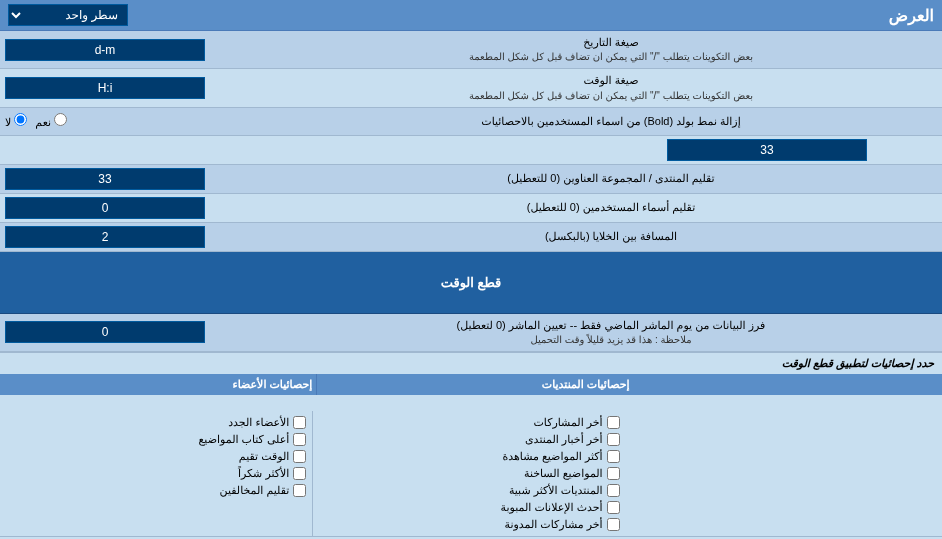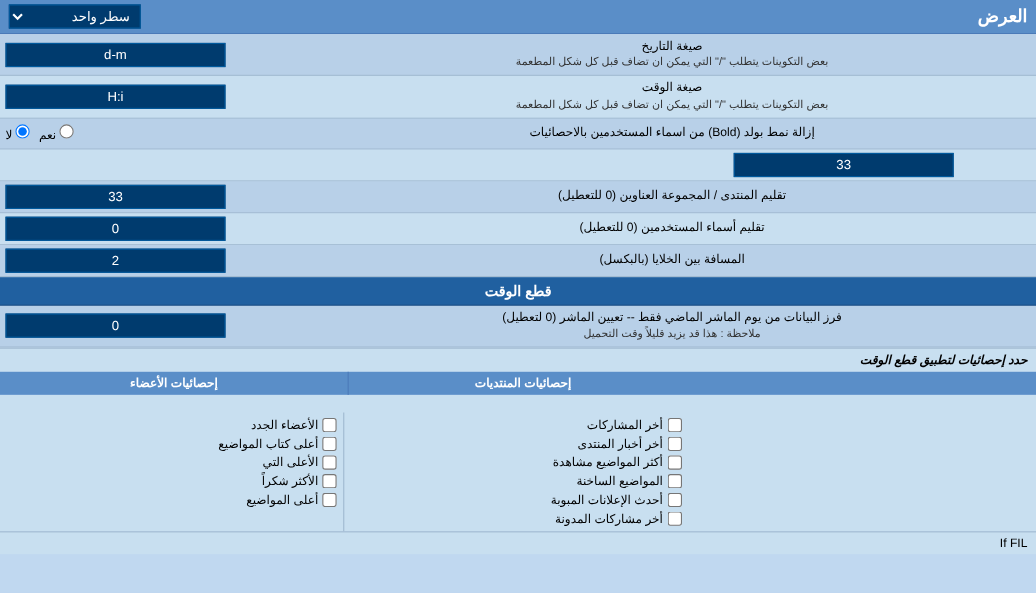--- a/index.html
+++ b/index.html
@@ -81,36 +81,35 @@
       justify-content: space-between;
       align-items: center;
       padding: 4px 8px;
       border-bottom: 1px solid #4a7ab8;
     }
     .section-row {
       background: #2060a0;
       display: flex;
       align-items: center;
       justify-content: center;
-      padding: 5px;
+      padding: 23px;
       border-bottom: 1px solid #1a4a80;
     }
     .checkboxes-section-container {
       width: 100%;
     }
     .checkboxes-header-row {
       display: flex;
       background: #5a8ec8;
     }
     .checkbox-col-header {
       flex: 1;
       color: #fff;
       font-size: 11px;
       font-weight: bold;
-      text-align: center;
       padding: 4px;
       border-left: 1px solid #4a7ab8;
     }
     .checkbox-col-header:last-child {
       border-left: none;
     }
     .checkboxes-body {
       display: flex;
     }
     .checkbox-column {
@@ -261,47 +260,51 @@
         <div class="cb-item">
           <input type="checkbox" style="">
           <span>أكثر المواضيع مشاهدة</span>
         </div>
         <div class="cb-item">
           <input type="checkbox" style="">
           <span>المواضيع الساخنة</span>
         </div>
         <div class="cb-item">
           <input type="checkbox" style="">
+          <span>المنتديات الأكثر شبية</span>
+        </div>
+        <div class="cb-item">
+          <input type="checkbox" style="">
           <span>أحدث الإعلانات المبوبة</span>
         </div>
         <div class="cb-item">
           <input type="checkbox" style="">
           <span>أخر مشاركات المدونة</span>
         </div>
       </div>
 
       <div class="checkbox-column">
         <div class="cb-item">
           <input type="checkbox" style="">
           <span>الأعضاء الجدد</span>
         </div>
         <div class="cb-item">
           <input type="checkbox" style="">
           <span>أعلى كتاب المواضيع</span>
         </div>
         <div class="cb-item">
           <input type="checkbox" style="">
-          <span>الأعلى التي</span>
+          <span>الوقت تقيم</span>
         </div>
         <div class="cb-item">
           <input type="checkbox" style="">
           <span>الأكثر شكراً</span>
         </div>
         <div class="cb-item">
           <input type="checkbox" style="">
-          <span>أعلى المواضيع</span>
+          <span>تقليم المخالفين</span>
         </div>
       </div>
     </div>
 
     <div class="bottom-note">If FIL</div>
   </div>
 </div>
 
 </body></html>

